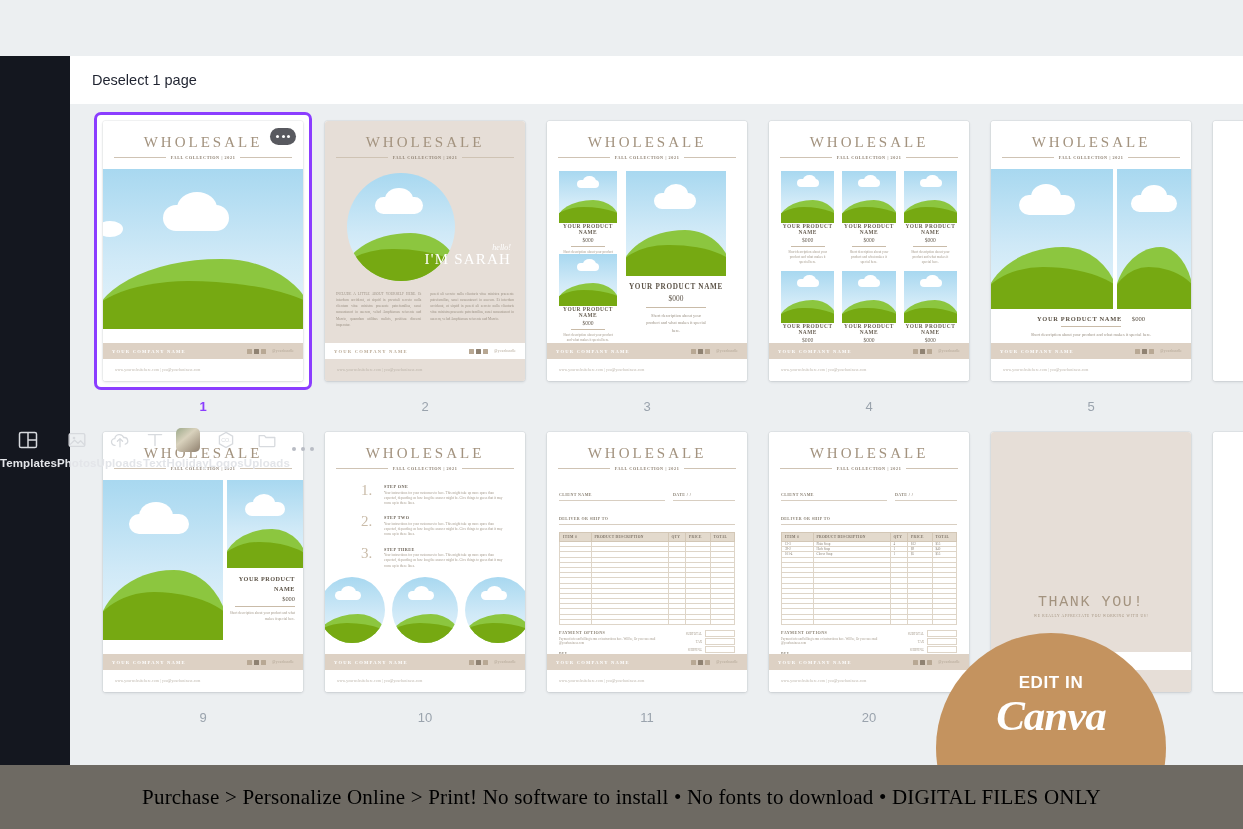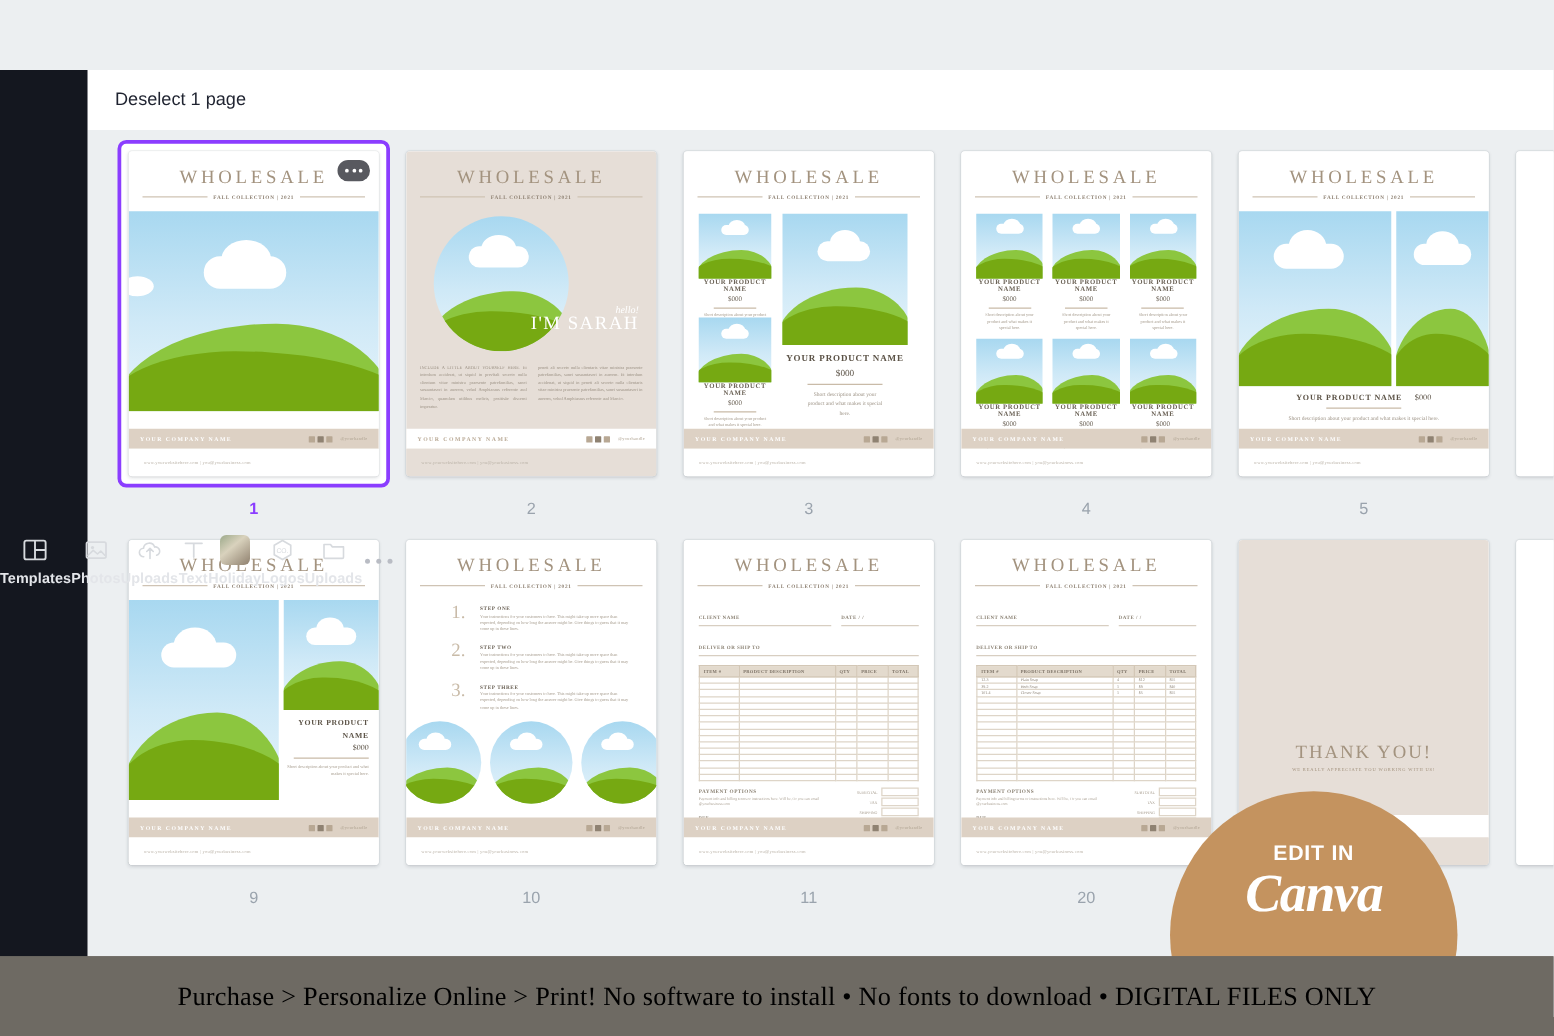--- a/index.html
+++ b/index.html
@@ -142,21 +142,21 @@
   .stepnum{ color:#c9bba8; font-size:15px; font-family:"Liberation Serif",serif; line-height:.9; width:18px;}
   .stephead{ color:#6b6256; font-size:4.2px; font-weight:700; letter-spacing:.5px;}
   .steptext{ color:#a79d8f; font-size:3.4px; line-height:1.55; margin-top:1.5px;}
 
   .form-lbl{ color:#8c8375; font-size:4px; letter-spacing:.4px; font-weight:700;}
   .form-line{ border-bottom:.6px solid #d8cec1; }
   .tbl{ width:100%; border-collapse:collapse; }
   .tbl th{ background:#e3dacd; color:#7e7468; font-size:3.6px; letter-spacing:.3px; padding:2px 3px; text-align:left; border:.5px solid #d3c7b6;}
   .tbl td{ height:5.2px; border:.5px solid #ded5c8; font-size:3.2px; color:#8a8174; padding:0 3px;}
 
-  .thankyou{ text-align:center; color:#a3937f; font-size:15px; letter-spacing:1.6px; }
+  .thankyou{ text-align:center; color:#a3937f; font-size:15px; letter-spacing:1.6px;font-family:Liberation Mono, monospace; }
   .thanksub{ text-align:center; color:#a3937f; font-size:3.6px; letter-spacing:.7px; margin-top:3px;}
 
   
   .canva-badge{
     position:absolute; left:936px; top:633px; width:230px; height:230px;
     border-radius:50%; background:#c4935f; z-index:35;
     display:flex; flex-direction:column; align-items:center; justify-content:flex-start;
     padding-top:40px; pointer-events:none;
   }
   .canva-edit{ color:#fff; font-size:17px; font-weight:700; letter-spacing:.6px; }

